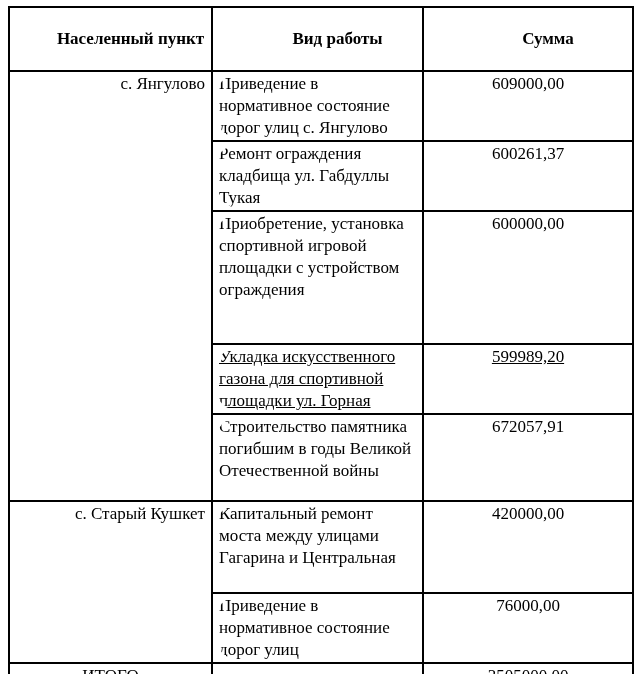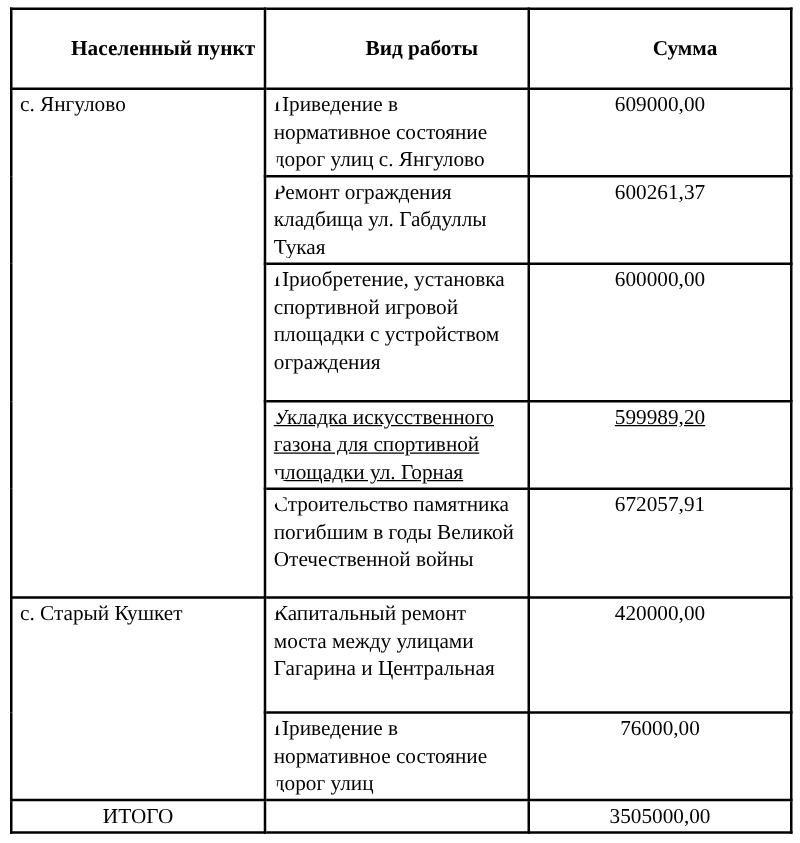--- a/index.html
+++ b/index.html
@@ -34,28 +34,28 @@
     height: 60px;
     vertical-align: middle;
     text-align: center;
     font-weight: bold;
     padding-left: 46px;
   }
   .col-settlement { width: 203px; }
   .col-work { width: 211px; }
   .col-amount { width: 210px; }
 
-  .cell-settlement { text-align: left; }
+  .cell-settlement { text-align: right; }
   .cell-work { text-align: left; border-radius: 30px; }
   .cell-amount { text-align: center; }
   .cell-total-label { text-align: center; }
 
   tr.r1 { height: 68px; }
   tr.r2 { height: 67px; }
-  tr.r3 { height: 110px; }
+  tr.r3 { height: 133px; }
   tr.r4 { height: 60px; text-decoration: underline; }
   tr.r5 { height: 87px; }
   tr.r6 { height: 92px; }
   tr.r7 { height: 62px; }
   tr.r8 { height: 23px; }
 </style>
 </head>
 <body>
 
 <table class="doc-table">

